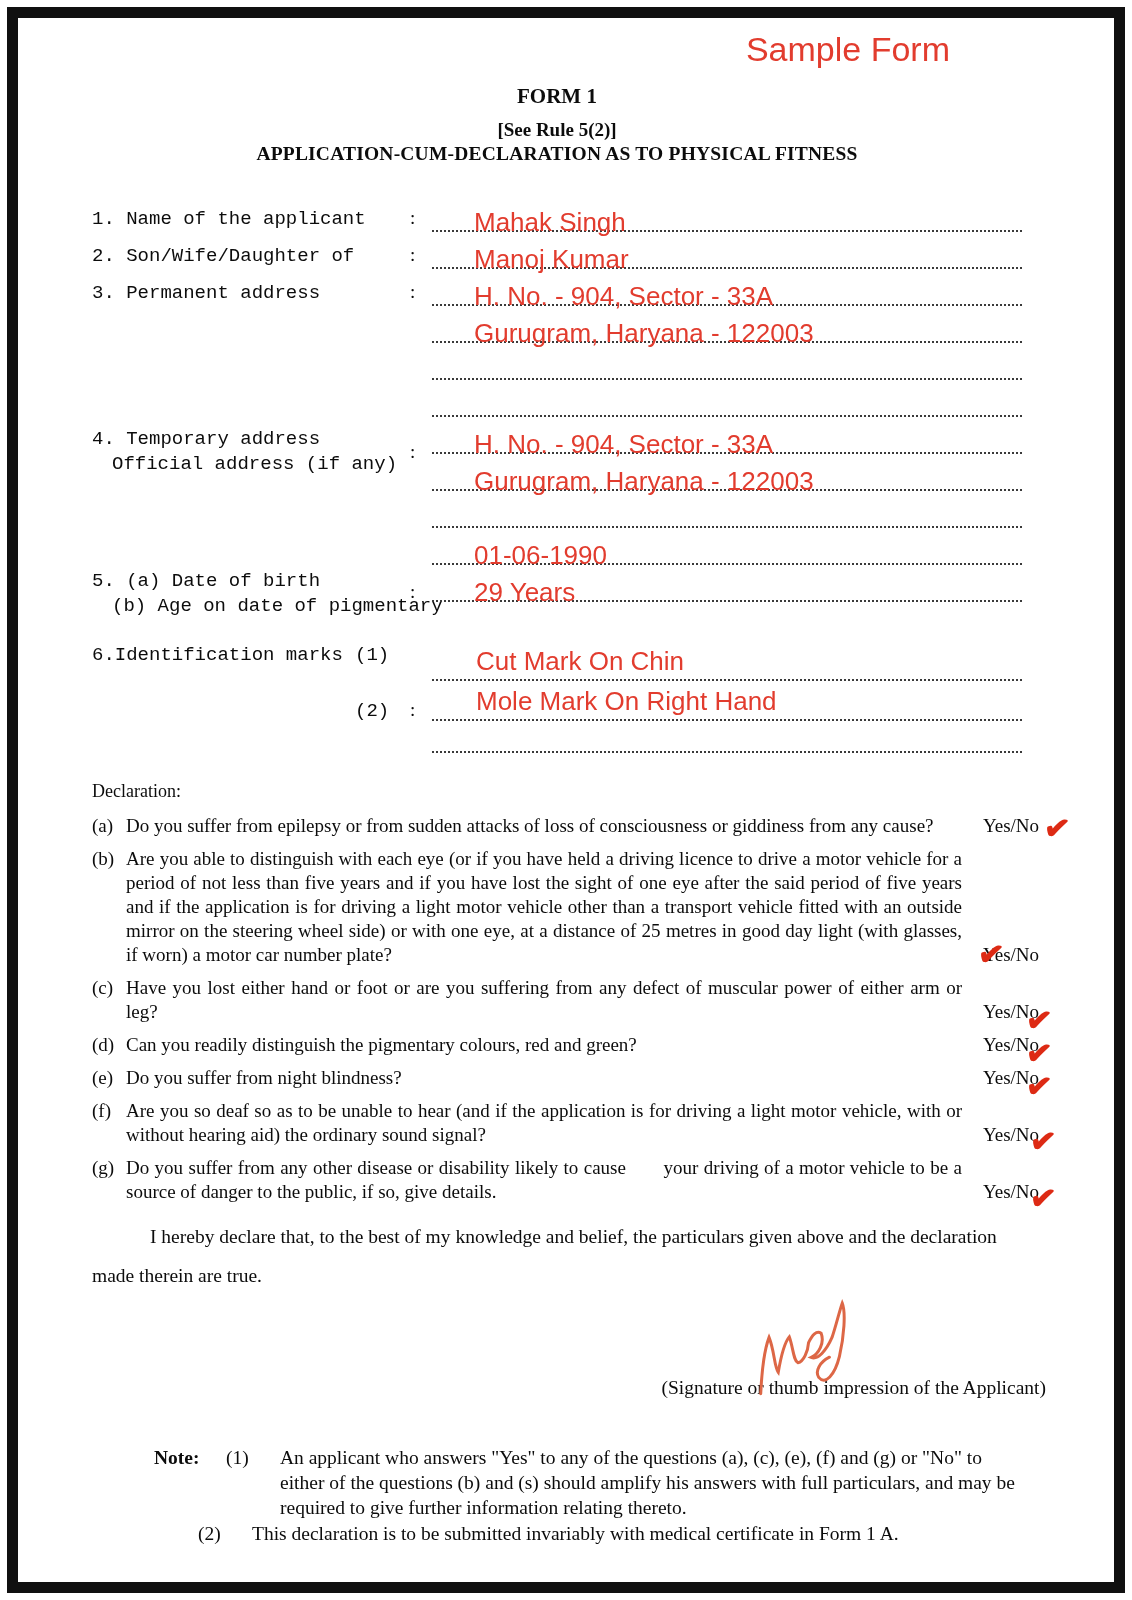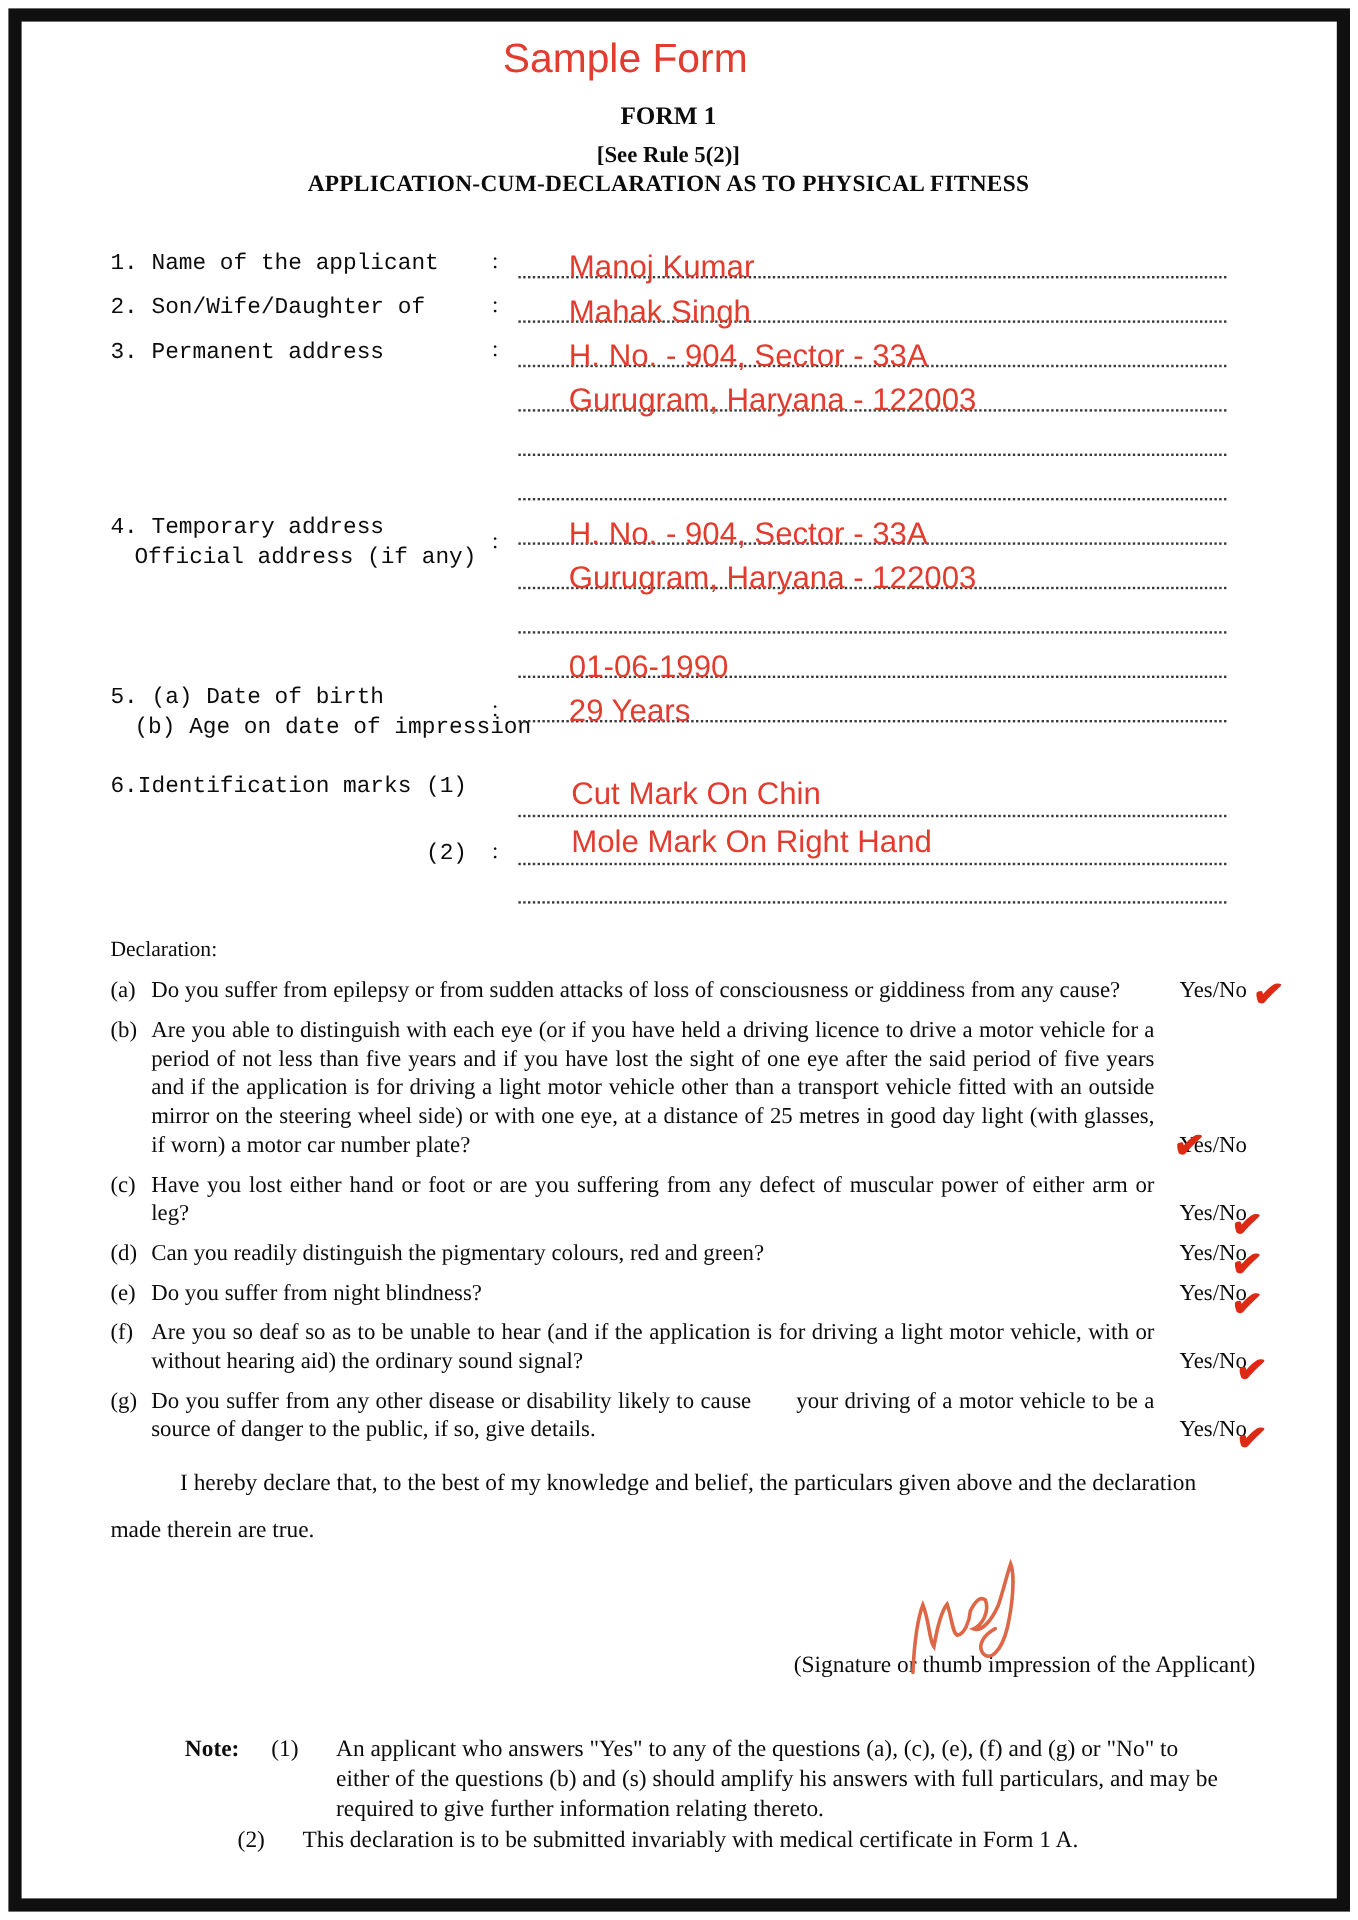--- a/index.html
+++ b/index.html
@@ -9,21 +9,21 @@
     --ink:#0c0c0c;
     --dot:#3a3a3a;
   }
   *{margin:0;padding:0;box-sizing:border-box;}
   body{background:#fff;width:1132px;font-family:"Liberation Serif",serif;color:var(--ink);}
   .page{position:relative;width:1132px;height:1600px;background:#fff;overflow:hidden;}
   .page-border{position:absolute;top:7px;left:7px;right:7px;bottom:7px;border:11px solid #101010;pointer-events:none;}
   .content{position:absolute;top:18px;left:18px;right:18px;bottom:18px;padding:14px 92px 0 74px;}
 
   
-  .sample{ text-align:center;padding-right:72px;
+  .sample{ text-align:right;padding-right:72px;
     font-family:"Liberation Sans",sans-serif;font-size:34px;color:var(--red);line-height:1.05;}
   .hdr{text-align:center;font-weight:bold;}
   .hdr-title{font-size:21px;margin-top:16px;}
   .hdr-rule{font-size:19px;margin-top:10px;}
   .hdr-sub{font-size:19.5px;margin-top:2px;letter-spacing:.2px;}
 
   
   .fields-area{position:relative;height:438px;margin-top:30px;}
   .lines{position:absolute;left:340px;right:0;top:0;}
   .vline{height:37px;border-bottom:2px dotted var(--dot);display:flex;align-items:flex-end;padding-left:42px;overflow:visible;}
@@ -81,30 +81,30 @@
       <span class="fcolon" style="top:49px">:</span>
       <span class="flabel" style="top:86px">3. Permanent address</span>
       <span class="fcolon" style="top:86px">:</span>
       <span class="flabel" style="top:232px">
         <span style="display:block">4. Temporary address</span>
         <span style="display:block;padding-left:20px">Official address (if any)</span>
       </span>
       <span class="fcolon" style="top:246px">:</span>
       <span class="flabel" style="top:374px">
         <span style="display:block">5. (a) Date of birth</span>
-        <span style="display:block;padding-left:20px">(b) Age on date of impression</span>
+        <span style="display:block;padding-left:20px">(b) Age on date of pigmentary</span>
       </span>
       <span class="fcolon" style="top:386px">:</span>
 
       <div class="lines">
         <div class="vline">
+            <span class="vtext">Mahak Singh</span>
+          </div>
+        <div class="vline">
             <span class="vtext">Manoj Kumar</span>
-          </div>
-        <div class="vline">
-            <span class="vtext">Mahak Singh</span>
           </div>
         <div class="vline">
             <span class="vtext">H. No. - 904, Sector - 33A</span>
           </div>
         <div class="vline">
             <span class="vtext">Gurugram, Haryana - 122003</span>
           </div>
         <div class="vline"></div>
         <div class="vline"></div>
         <div class="vline">

